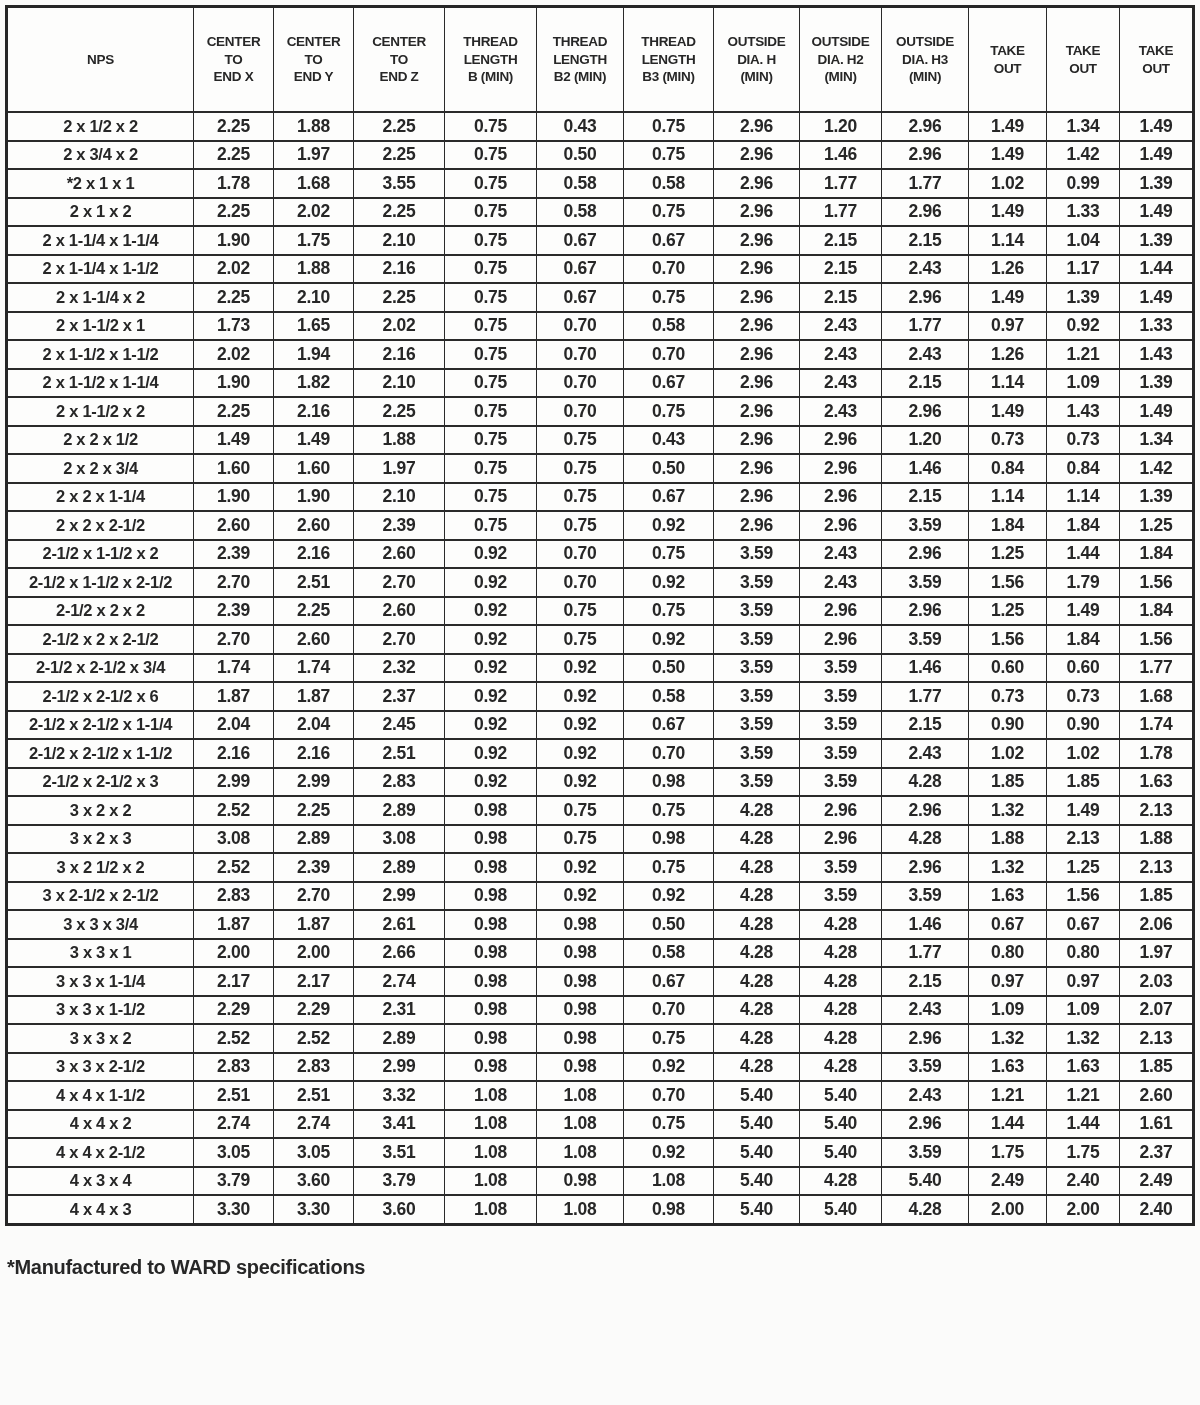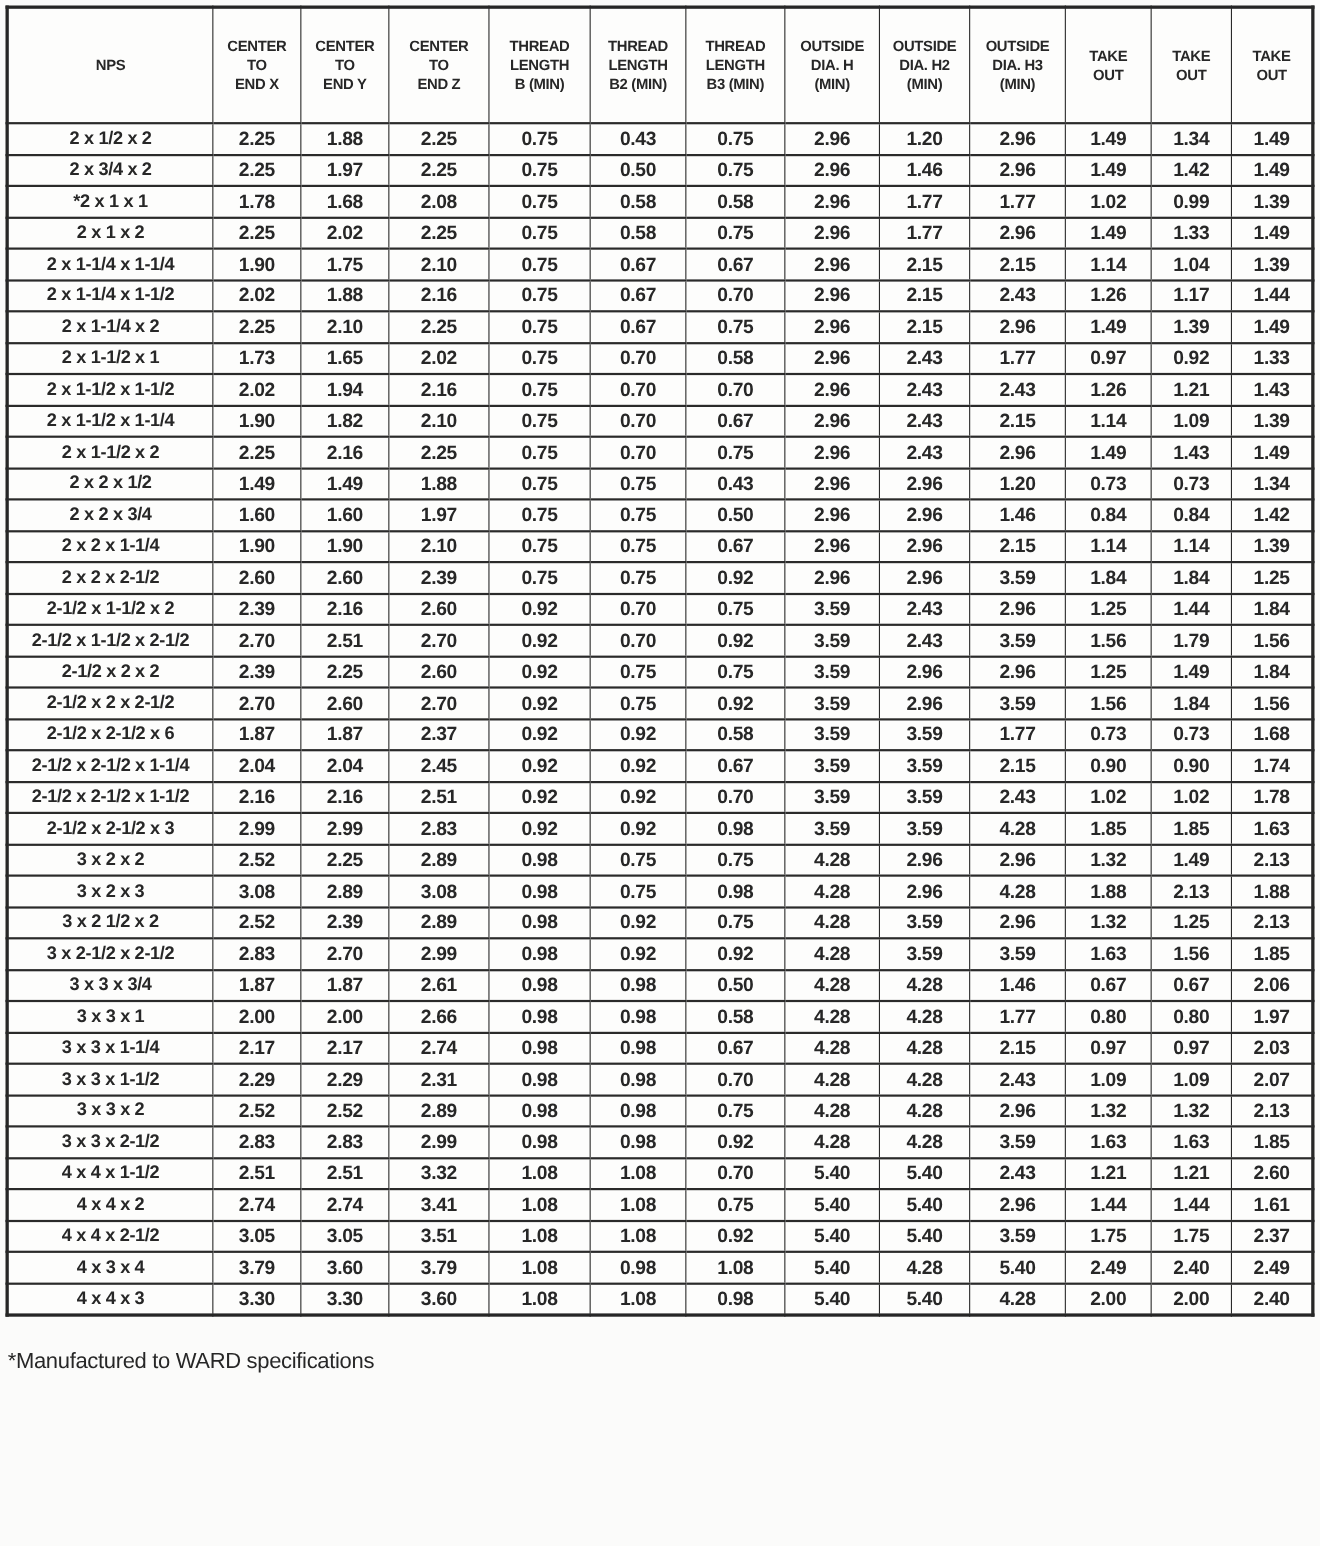--- a/index.html
+++ b/index.html
@@ -59,21 +59,21 @@
   col.c6  { width: 90px; }
   col.c7  { width: 86px; }
   col.c8  { width: 82px; }
   col.c9  { width: 87px; }
   col.c10 { width: 78px; }
   col.c11 { width: 73px; }
   col.c12 { width: 74px; }
   .footnote {
     margin: 30px 0 0 2px;
     font-size: 20px;
-    font-weight: 400;
+    font-weight: 700;
     letter-spacing: -0.3px;
     color: #272727;
   }
 </style>
 </head>
 <body>
 
 <div class="page">
 
   <table class="spec">
@@ -158,21 +158,21 @@
           <td>1.46</td>
           <td>2.96</td>
           <td>1.49</td>
           <td>1.42</td>
           <td>1.49</td>
         </tr>
         <tr>
           <td class="nps">*2 x 1 x 1</td>
           <td>1.78</td>
           <td>1.68</td>
-          <td>2.08</td>
+          <td>3.55</td>
           <td>0.75</td>
           <td>0.58</td>
           <td>0.58</td>
           <td>2.96</td>
           <td>1.77</td>
           <td>1.77</td>
           <td>1.02</td>
           <td>0.99</td>
           <td>1.39</td>
         </tr>
@@ -408,20 +408,35 @@
           <td>2.70</td>
           <td>0.92</td>
           <td>0.75</td>
           <td>0.92</td>
           <td>3.59</td>
           <td>2.96</td>
           <td>3.59</td>
           <td>1.56</td>
           <td>1.84</td>
           <td>1.56</td>
+        </tr>
+        <tr>
+          <td class="nps">2-1/2 x 2-1/2 x 3/4</td>
+          <td>1.74</td>
+          <td>1.74</td>
+          <td>2.32</td>
+          <td>0.92</td>
+          <td>0.92</td>
+          <td>0.50</td>
+          <td>3.59</td>
+          <td>3.59</td>
+          <td>1.46</td>
+          <td>0.60</td>
+          <td>0.60</td>
+          <td>1.77</td>
         </tr>
         <tr>
           <td class="nps">2-1/2 x 2-1/2 x 6</td>
           <td>1.87</td>
           <td>1.87</td>
           <td>2.37</td>
           <td>0.92</td>
           <td>0.92</td>
           <td>0.58</td>
           <td>3.59</td>

